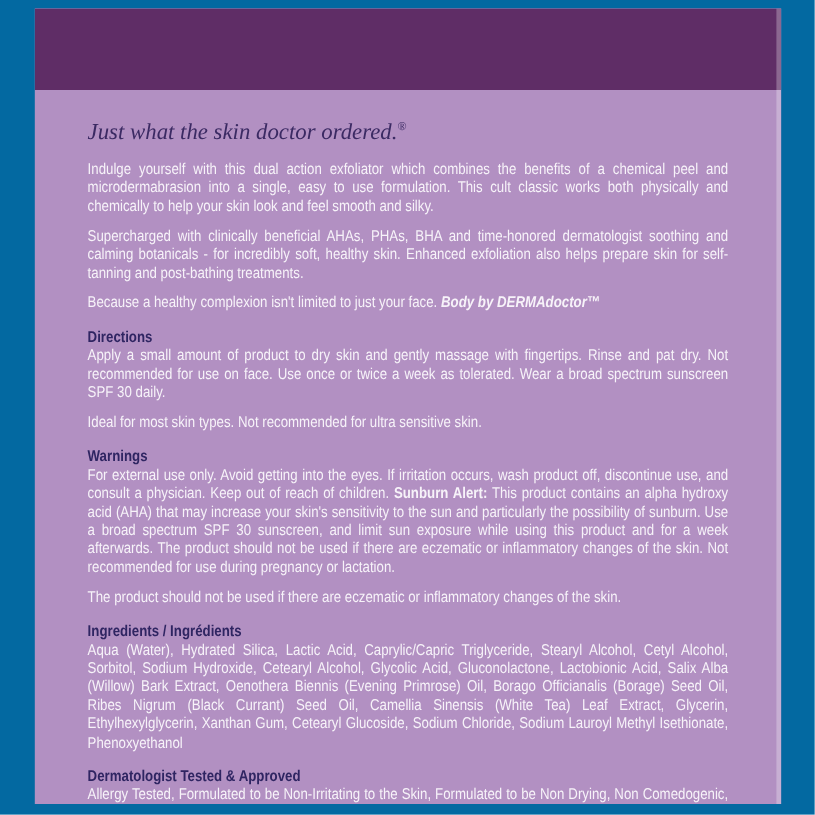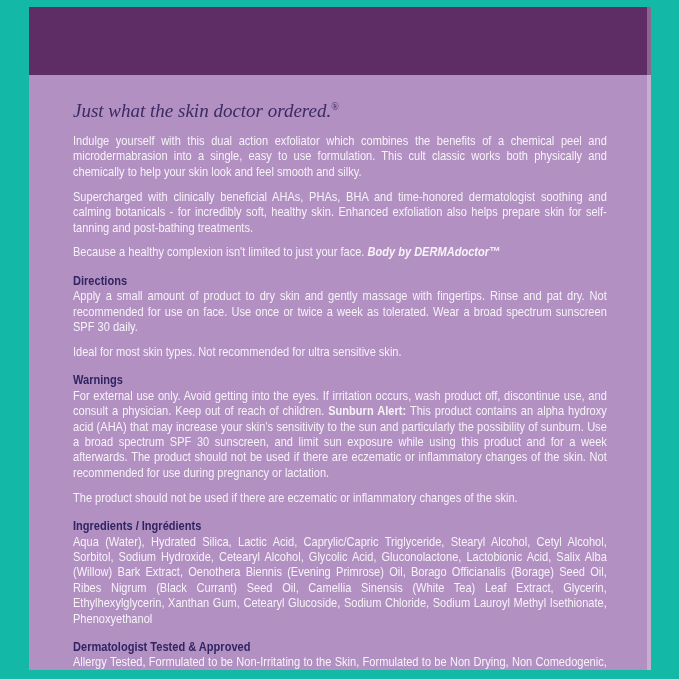--- a/index.html
+++ b/index.html
@@ -8,21 +8,21 @@
     background: #ffffff;
     width: 679px;
     height: 679px;
     overflow: hidden;
     font-family: "Liberation Sans", sans-serif;
   }
   .canvas {
     position: relative;
     width: 679px;
     height: 679px;
-    background: #14b8a6;
+    background: #0369a1;
   }
   .label {
     position: absolute;
     left: 29px;
     top: 7px;
     width: 622px;
     height: 663px;
     background: #b290c2;
     overflow: hidden;
   }

